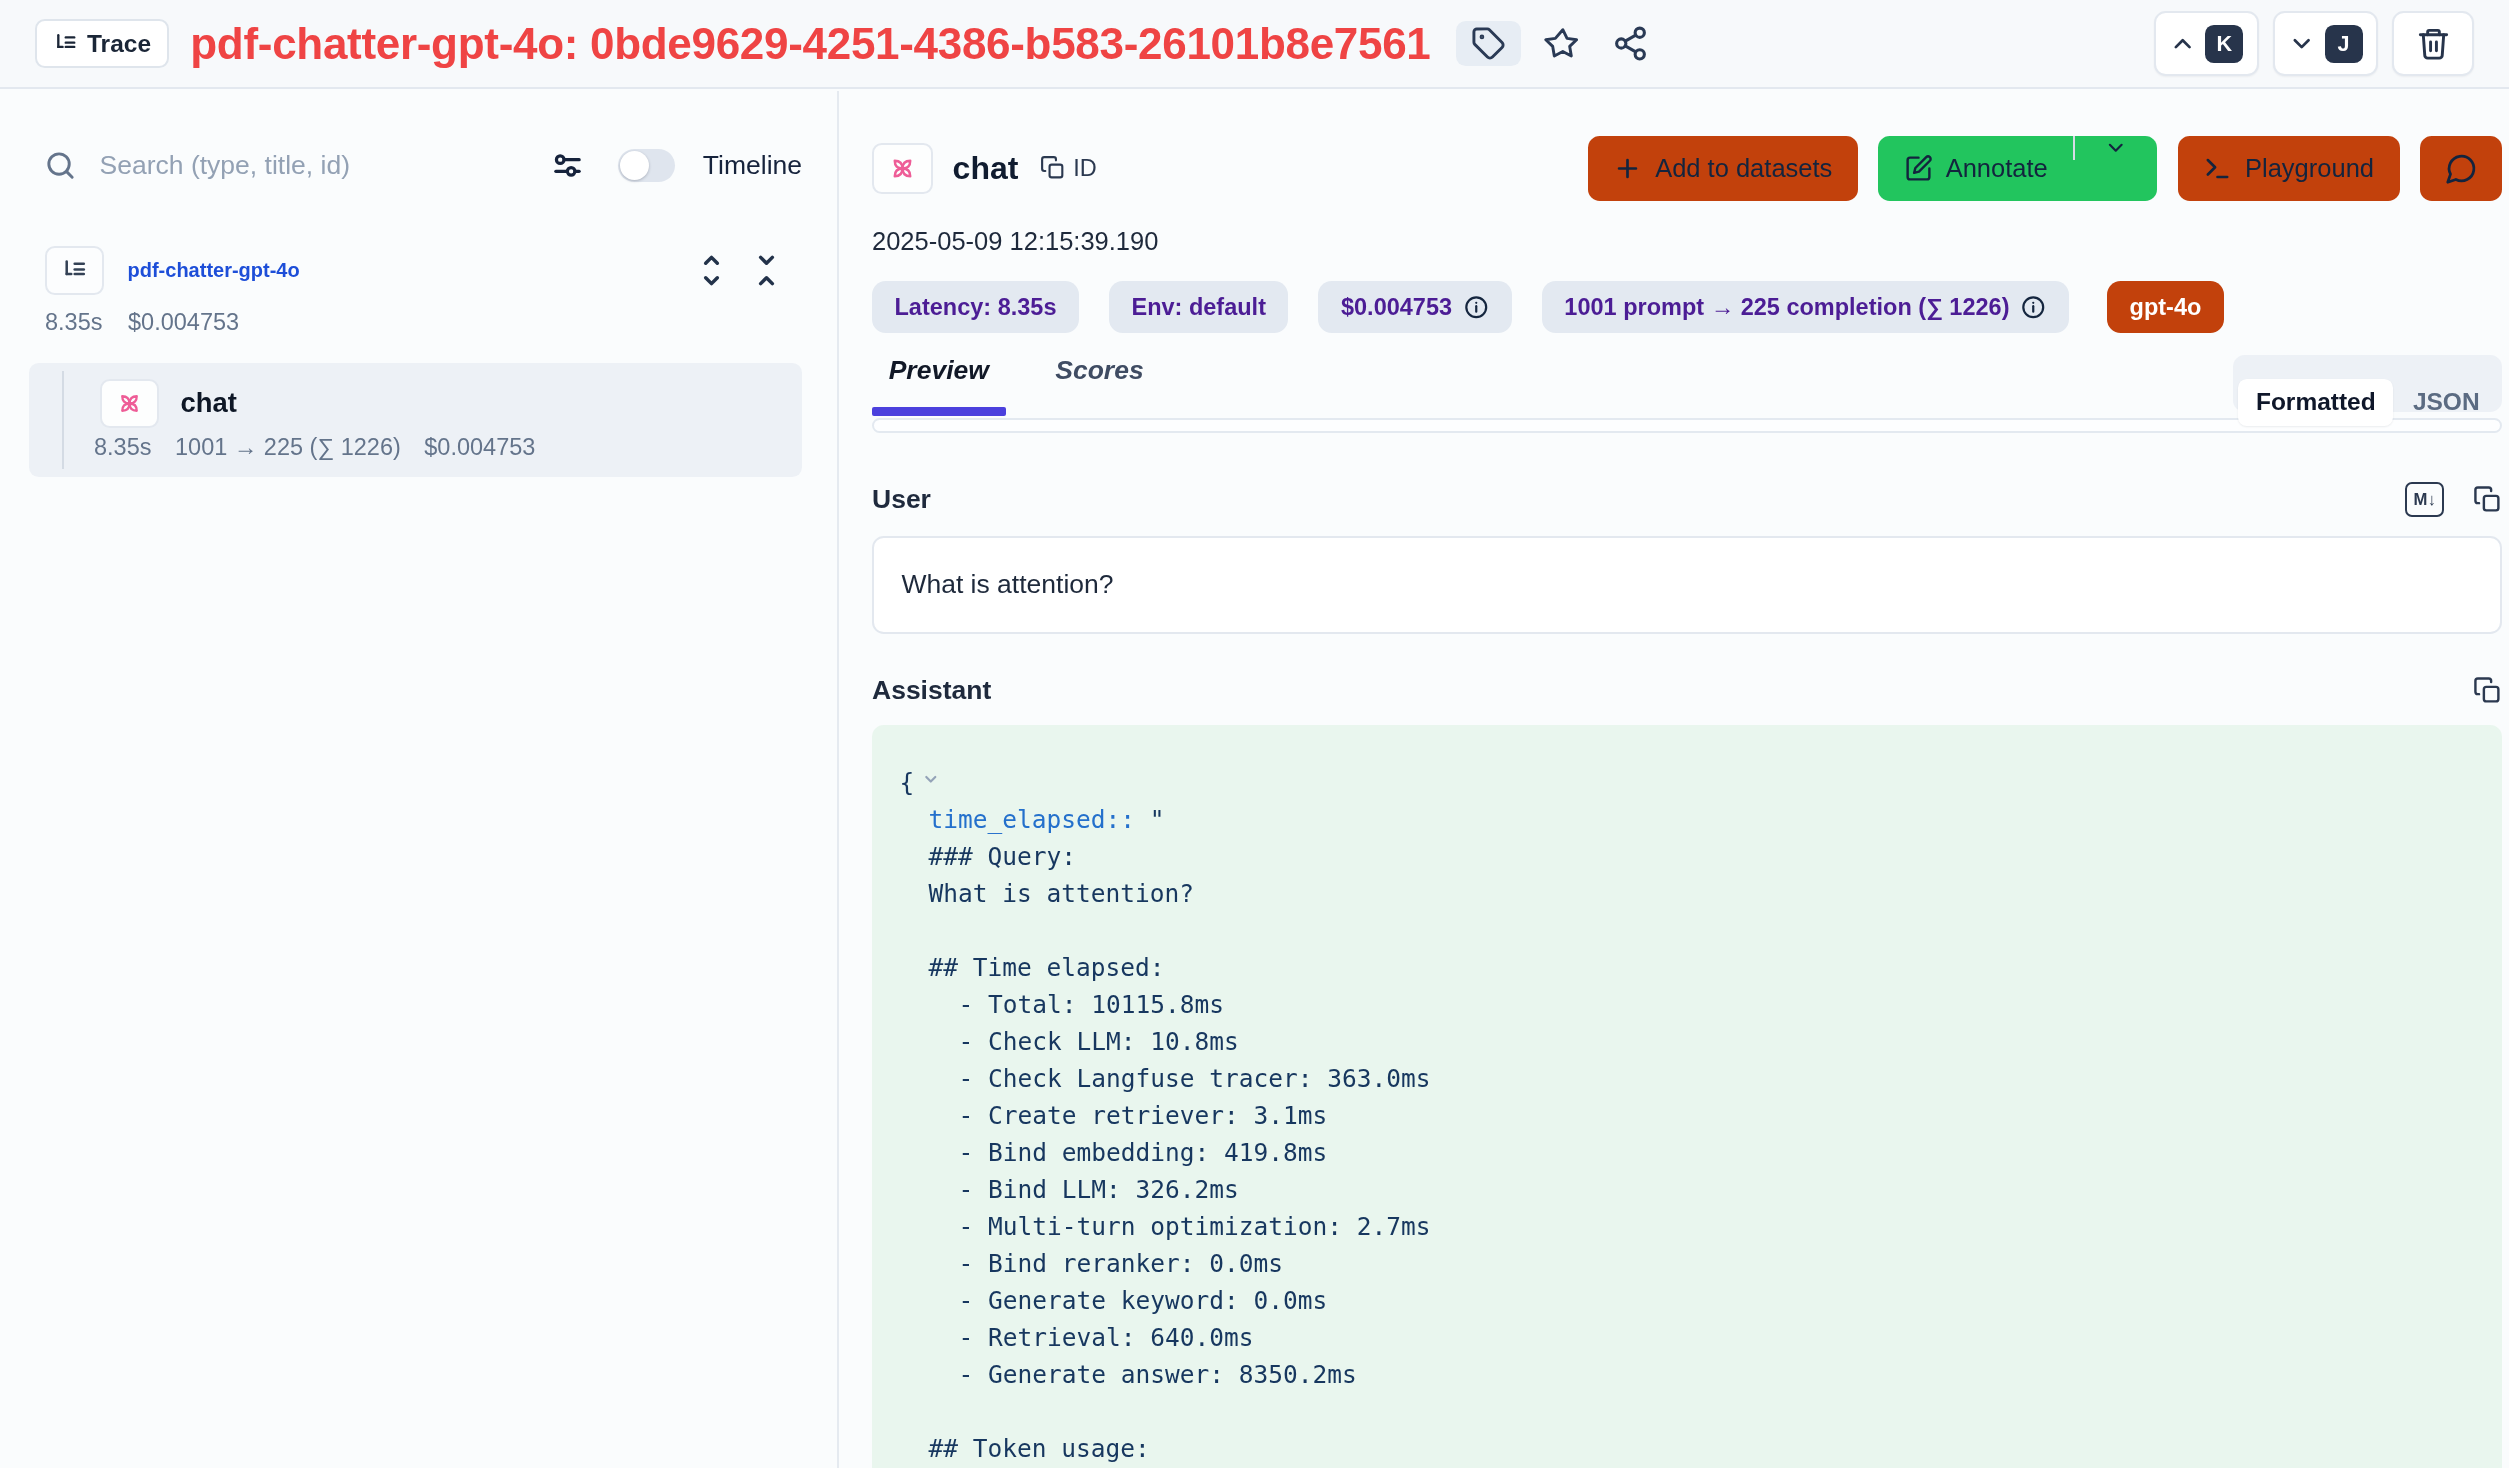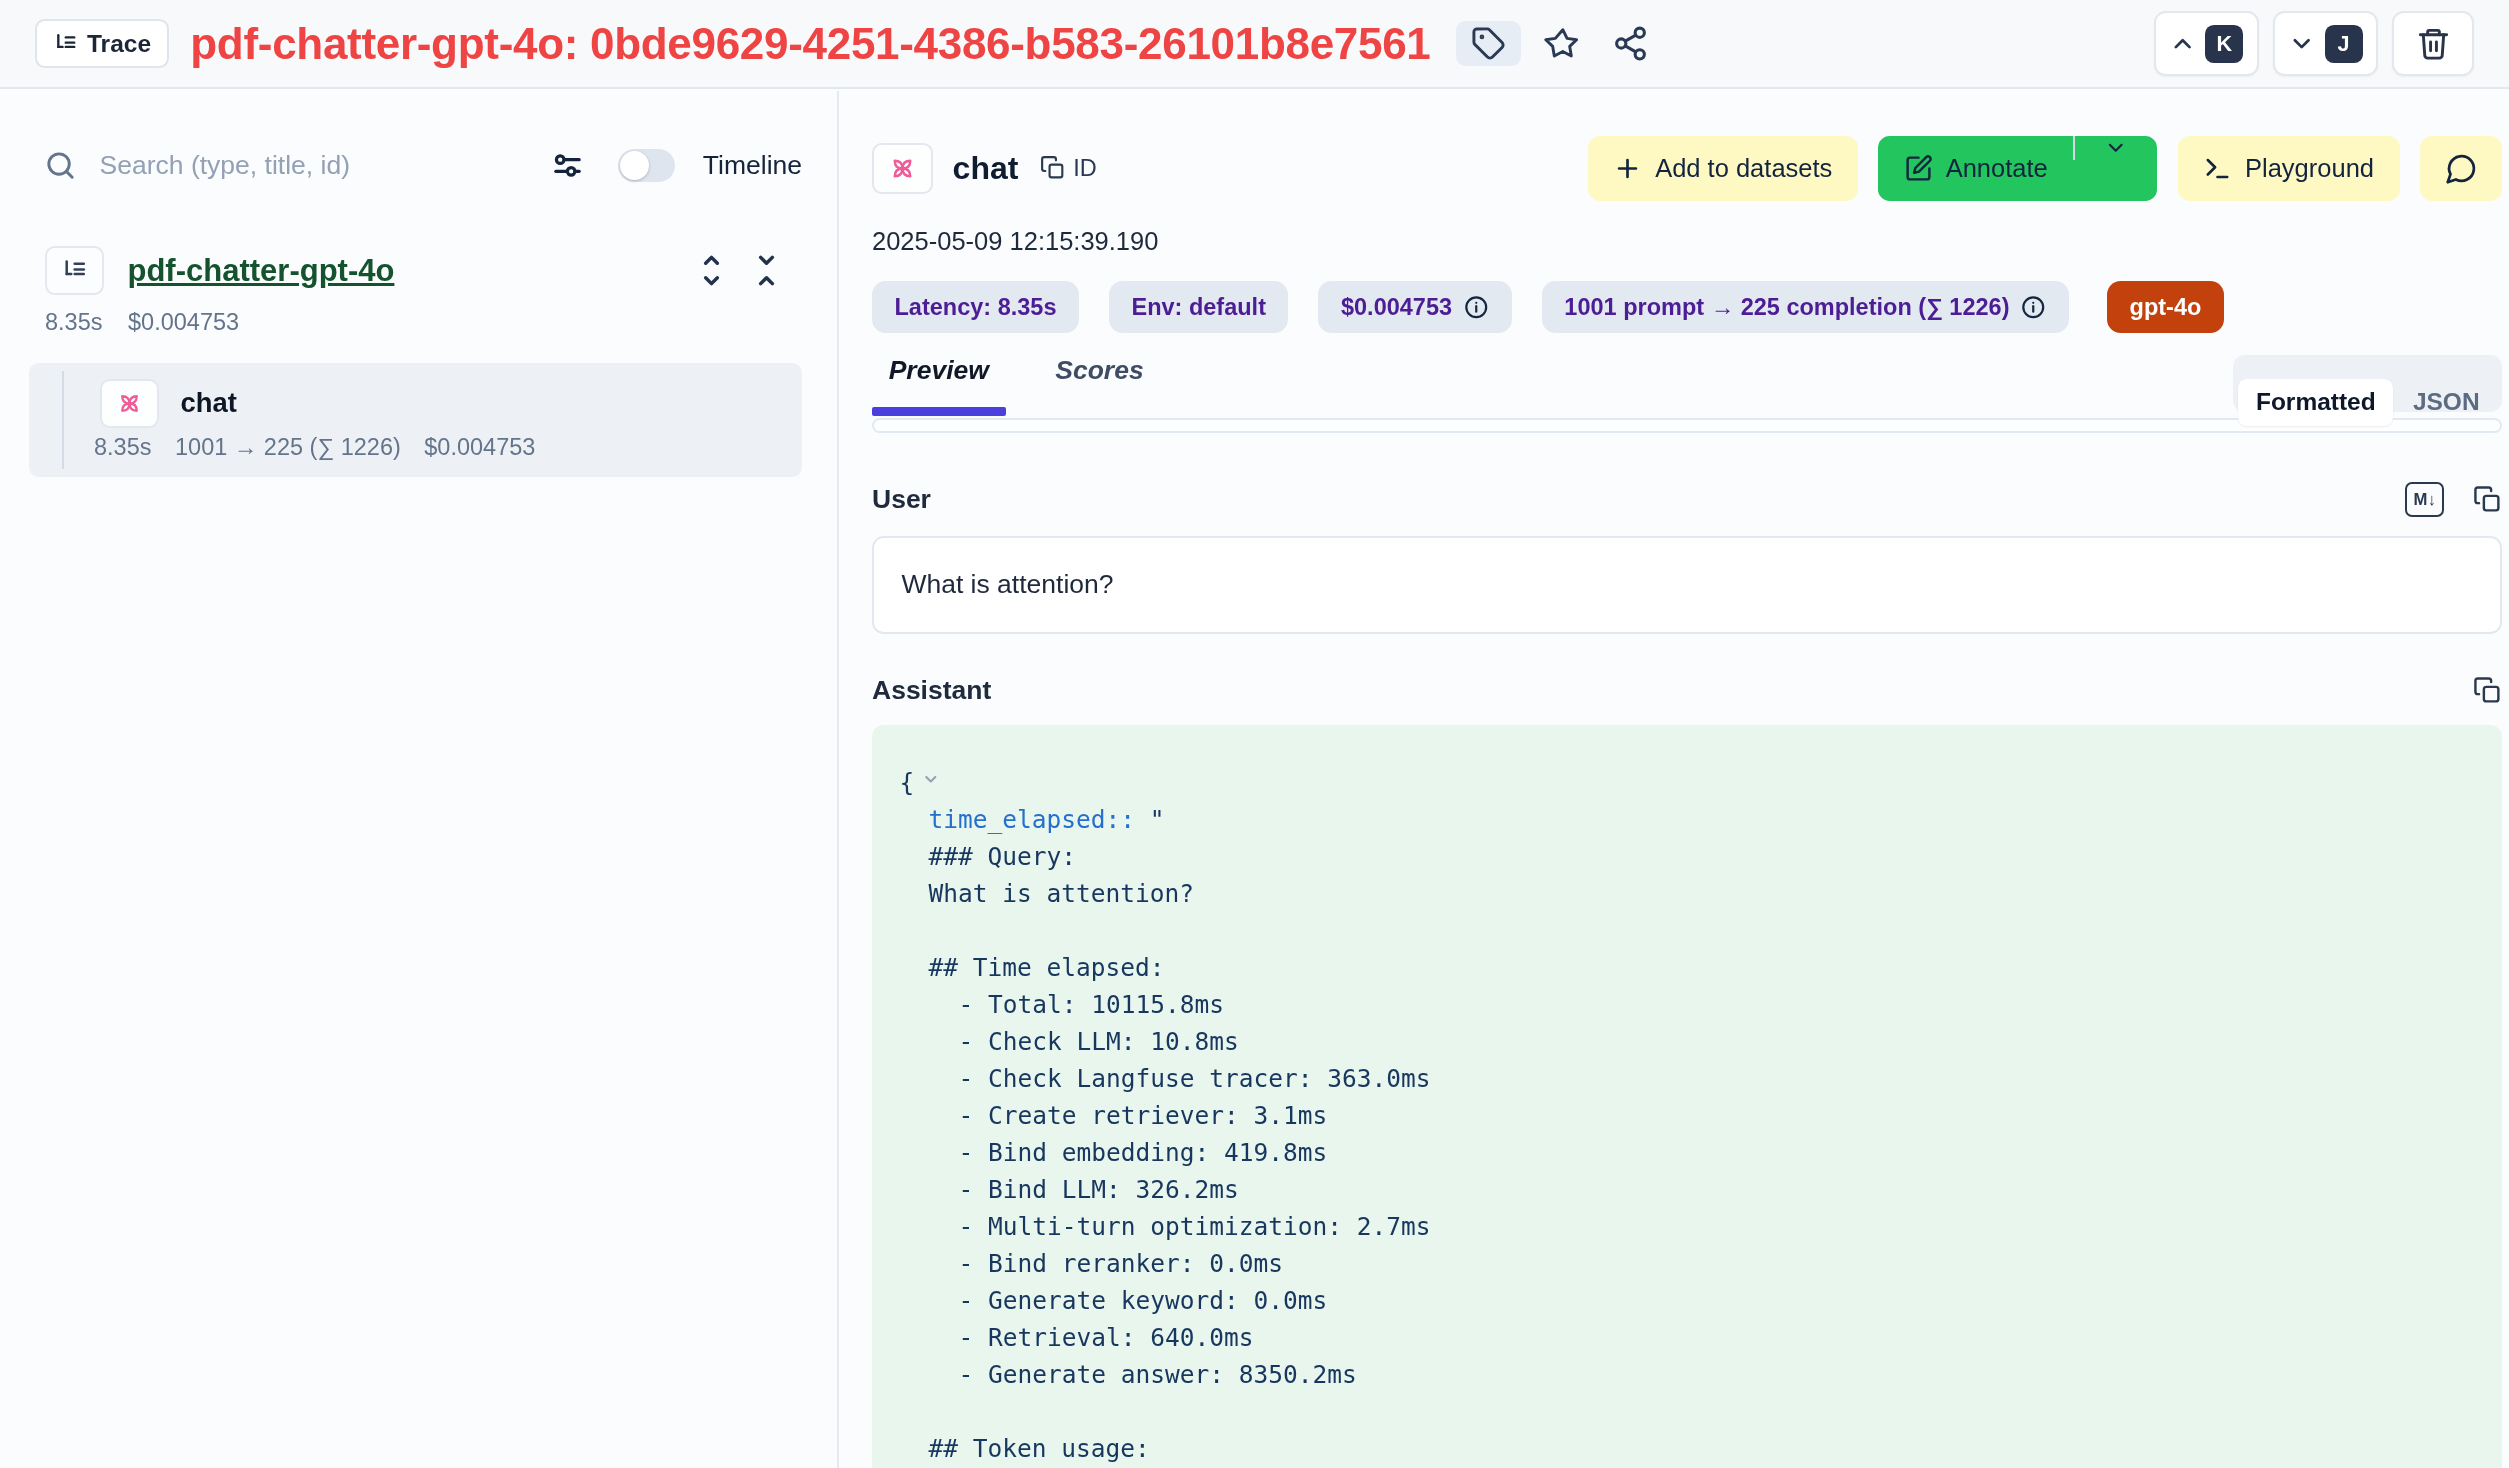--- a/index.html
+++ b/index.html
@@ -62,21 +62,21 @@
     background:#fff; box-shadow:0 1px 2.9px rgba(15,23,42,.25);
   }
   .toggle-label { margin-left:27.4px; font-size:26.5px; font-weight:500; color:#16233c; }
 
   .tree { margin-top:45px; }
   .tree-root-row { display:flex; align-items:center; margin:0 51px 0 45px; }
   .type-chip {
     width:59px; height:49px; border-radius:9.8px; background:#fcfdfe;
     border:2px solid #e3e8ef; display:flex; align-items:center; justify-content:center; flex:none;
   }
-  .tree-root-label { margin-left:23.5px; font-size:31px; font-weight:700; color:#14532d; flex:1;text-decoration:underline; }
+  .tree-root-label { margin-left:23.5px; font-size:20px; font-weight:700; color:#1d4ed8; flex:1; }
   .fold-icons { display:flex; gap:15.7px; }
   .fold-icons .ib { background:none; border:none; cursor:pointer; display:flex; padding:2px; }
   .tree-metrics { display:flex; gap:25.5px; margin:13.7px 0 0 45px; font-size:23.5px; color:#64748b; }
 
   .obs-row {
     position:relative; margin:27.4px 35px 0 29px; height:114px;
     background:#edf1f6; border-radius:9.8px; cursor:pointer;
   }
   .obs-row .vline { position:absolute; left:33px; top:7.8px; bottom:7.8px; width:2px; background:#d4dbe4; }
   .obs-main { position:absolute; left:71px; top:15.7px; display:flex; align-items:center; }
@@ -85,21 +85,21 @@
 
   
   .main { position:absolute; top:91px; left:841px; right:0; bottom:0; padding:0 6.9px 0 31px; }
   .obs-header { display:flex; align-items:center; margin-top:45px; height:65px; }
   .obs-header .type-chip { width:61px; height:51px; }
   .obs-title { margin-left:19.6px; font-size:32px; font-weight:700; color:#101c30; }
   .id-copy { display:flex; align-items:flex-start; gap:7.8px; margin-left:21.6px; background:none; border:none; cursor:pointer;
              font-size:23.5px; font-weight:500; color:#2b3950; font-family:inherit; }
   .hbtns { margin-left:auto; display:flex; align-items:center; gap:20.6px; }
   .btn {
-    height:65px; border:none; border-radius:11.8px; background:#fef9c3; color:#13243e;
+    height:65px; border:none; border-radius:11.8px; background:#c2410c; color:#13243e;
     font-size:25.5px; font-weight:500; font-family:inherit; display:flex; align-items:center;
     gap:12.7px; padding:0 25.5px; cursor:pointer;
   }
   .split { display:flex; align-items:flex-start; background:#22c55e; border-radius:11.8px; }
   .split .btn { background:transparent; border-radius:11.8px 0 0 11.8px; }
   .split .chev-part { width:84px; display:flex; align-items:center; justify-content:center;
     border-left:2px solid #d5dce6; cursor:pointer; border-radius:0 11.8px 11.8px 0; }
   .icon-only { width:82px; padding:0; justify-content:center; }
 
   .timestamp { margin-top:25.5px; font-size:25.5px; font-weight:500; color:#1e293b; }

